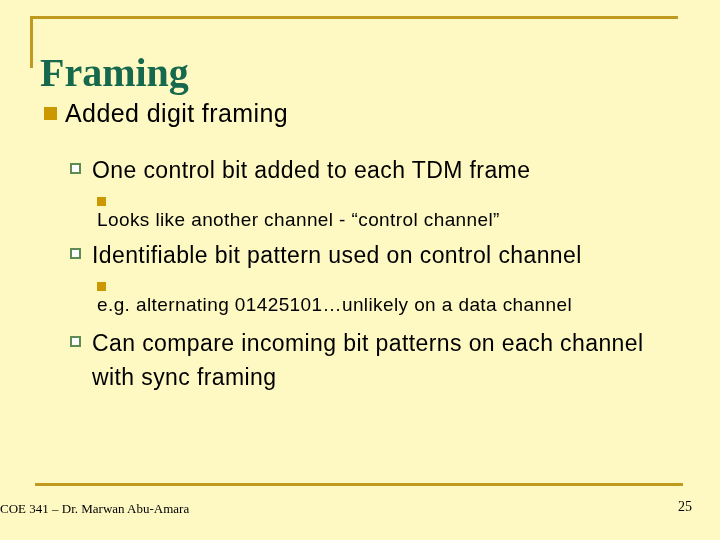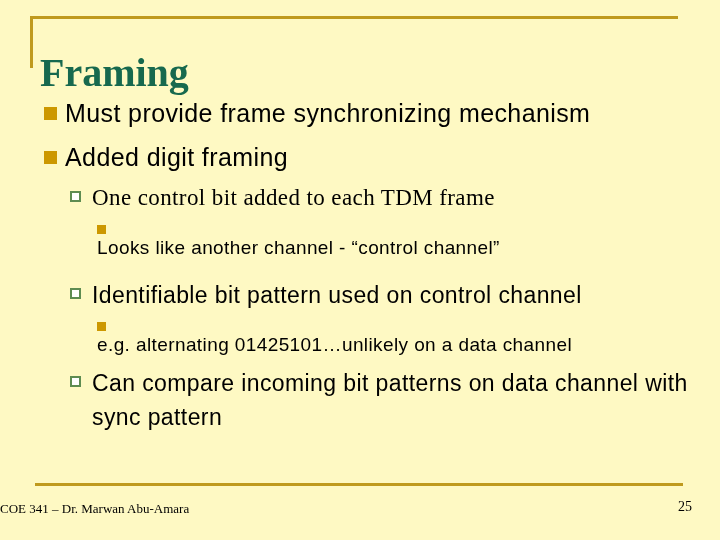--- a/index.html
+++ b/index.html
@@ -90,22 +90,22 @@
     background: #CC9800;
     margin: 9px 11px 0 0;
   }
   .l3 .t {
     font-size: 19px;
     line-height: 28px;
     max-width: 575px;
   }
   
   .mt9 { margin-top: 9px; }
-  .mt6 { margin-top: 6px; font-family: Liberation Serif, serif; }
-  .mt4 { margin-top: 16px; }
+  .mt6 { margin-top: 22px; }
+  .mt4 { margin-top: 4px; }
   .mt1 { margin-top: 1px; flex-direction: column; }
   .mt7 { margin-top: 7px; }
 
   .footer-text {
     position: absolute;
     left: 0; top: 501px;
     width: 720px;
     text-align: left;
     font-family: "Liberation Serif", serif;
     font-size: 13px;
@@ -124,24 +124,20 @@
 
 <div class="slide">
   <div class="top-rule"></div>
   <div class="left-rule"></div>
 
   <h1 class="title">Framing</h1>
 
   <div class="content">
 
 
-    <div class="li l1 mt9">
-      <span class="b"></span>
-      <span class="t">Must provide frame synchronizing mechanism</span>
-    </div>
 
     <div class="li l1 mt9">
       <span class="b"></span>
       <span class="t">Added digit framing</span>
     </div>
 
     <div class="li l2 mt6">
       <span class="b"></span>
       <span class="t">One control bit added to each TDM frame</span>
     </div>
@@ -156,21 +152,21 @@
       <span class="t">Identifiable bit pattern used on control channel</span>
     </div>
 
     <div class="li l3 mt1">
       <span class="b"></span>
       <span class="t">e.g. alternating 01425101…unlikely on a data channel</span>
     </div>
 
     <div class="li l2 mt7">
       <span class="b"></span>
-      <span class="t">Can compare incoming bit patterns on data channel with sync pattern</span>
+      <span class="t">Can compare incoming bit patterns on each channel with sync framing</span>
     </div>
 
   </div>
 
   <div class="footer-rule"></div>
   <div class="footer-text">COE 341 – Dr. Marwan Abu-Amara</div>
   <div class="page-number">25</div>
 </div>
 
 </body></html>

